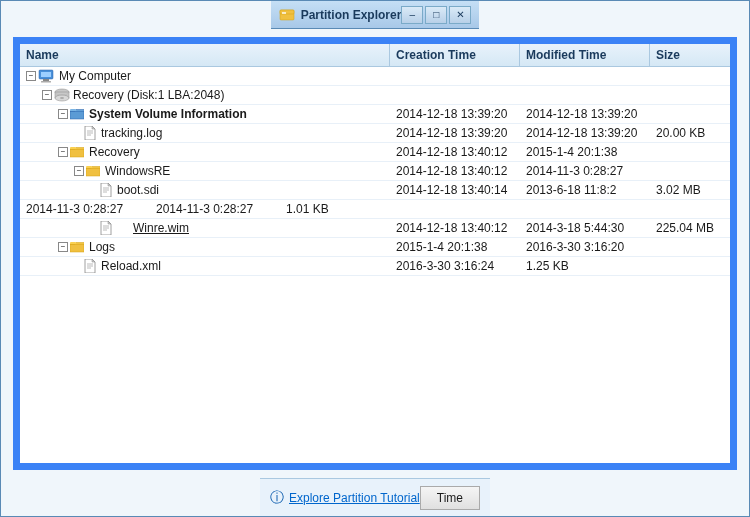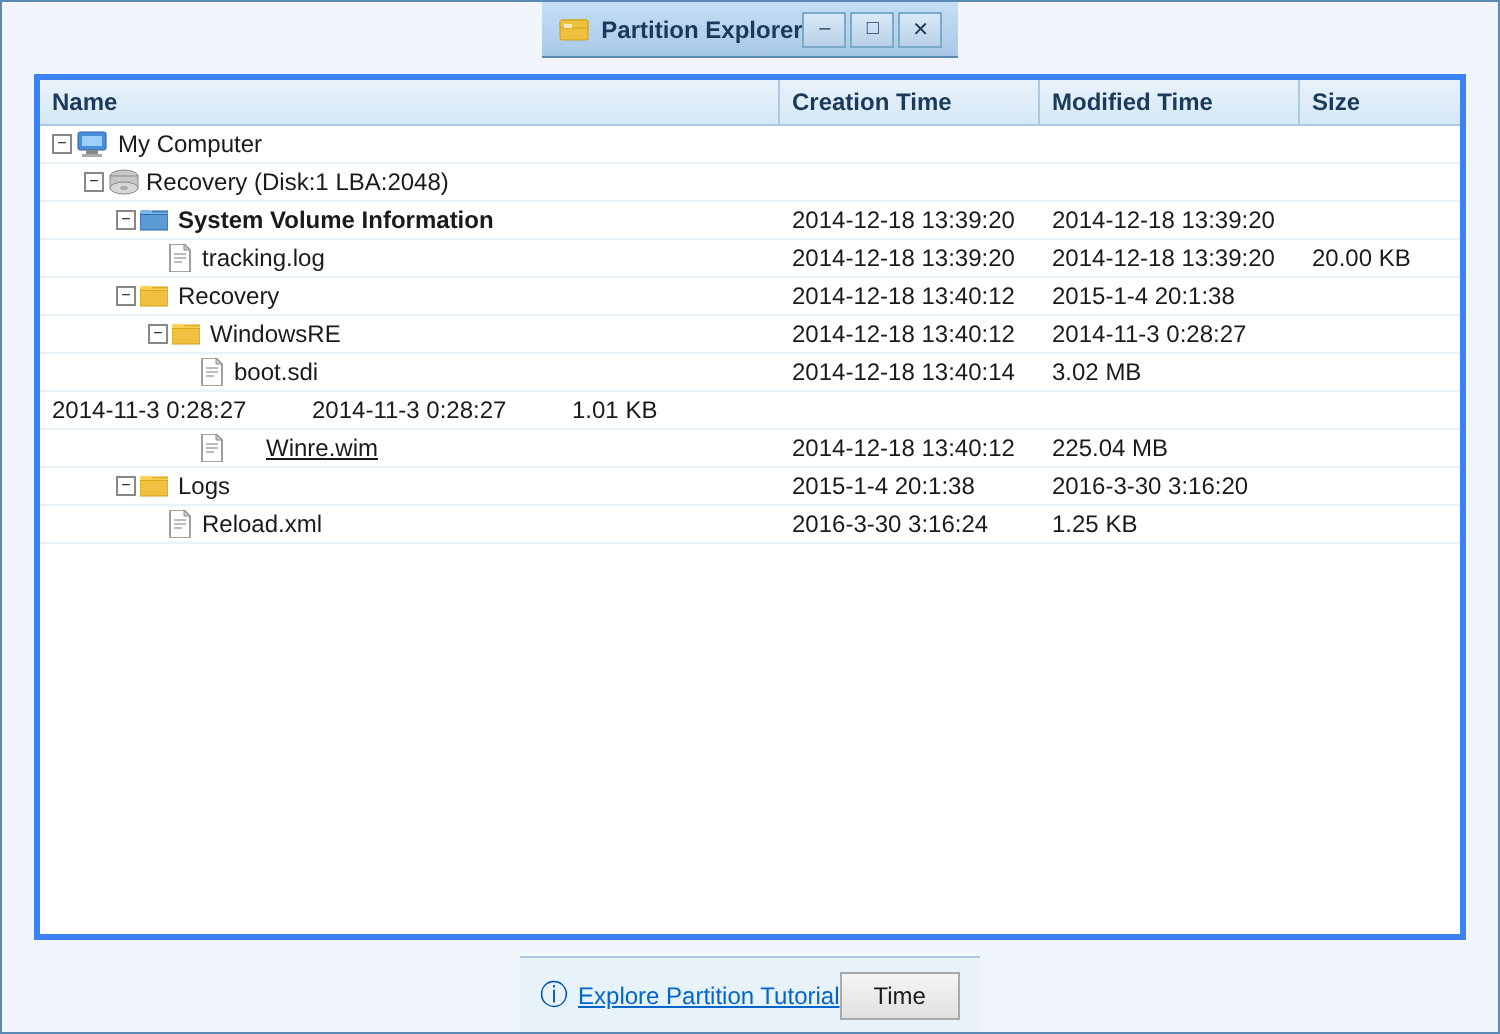--- a/index.html
+++ b/index.html
@@ -64,21 +64,21 @@
     .content-area {
       flex: 1;
       display: flex;
       flex-direction: column;
       overflow: hidden;
       padding: 8px;
     }
     .file-table {
       flex: 1;
       background: white;
-      border: 3px solid #3b82f6;
+      border: 7px solid #3b82f6;
       overflow-y: auto;
       display: flex;
       flex-direction: column;
     }
     .table-header {
       display: flex;
       background: linear-gradient(to bottom, #e8f2fb, #d5e8f5);
       border-bottom: 1px solid #aac8e0;
       flex-shrink: 0;
     }
@@ -339,20 +339,21 @@
               <span class="file-icon"><svg viewBox="0 0 12 14" width="12" height="14">
     <path d="M1,0 L8,0 L11,3 L11,14 L1,14 Z" fill="white" stroke="#888" stroke-width="0.8"></path>
     <path d="M8,0 L8,3 L11,3 Z" fill="#ccc" stroke="#888" stroke-width="0.5"></path>
     <line x1="3" y1="5" x2="9" y2="5" stroke="#aaa" stroke-width="0.8"></line>
     <line x1="3" y1="7" x2="9" y2="7" stroke="#aaa" stroke-width="0.8"></line>
     <line x1="3" y1="9" x2="7" y2="9" stroke="#aaa" stroke-width="0.8"></line>
   </svg></span>
               <span style="margin-left: 2px;">boot.sdi</span>
             </div>
             <div class="cell cell-creation">2014-12-18 13:40:14</div>
+            <div class="cell cell-modified">2013-6-18 11:8:2</div>
             <div class="cell cell-size">3.02 MB</div>
           </div>
           <div class="row">
             <div class="cell cell-creation">2014-11-3 0:28:27</div>
             <div class="cell cell-modified">2014-11-3 0:28:27</div>
             <div class="cell cell-size">1.01 KB</div>
           </div>
           <div class="row">
             <div class="cell cell-name">
               <span class="indent" style="width: 64px; display: inline-block;"></span>
@@ -360,20 +361,21 @@
               <span class="file-icon"><svg viewBox="0 0 12 14" width="12" height="14">
     <path d="M1,0 L8,0 L11,3 L11,14 L1,14 Z" fill="white" stroke="#888" stroke-width="0.8"></path>
     <path d="M8,0 L8,3 L11,3 Z" fill="#ccc" stroke="#888" stroke-width="0.5"></path>
     <line x1="3" y1="5" x2="9" y2="5" stroke="#aaa" stroke-width="0.8"></line>
     <line x1="3" y1="7" x2="9" y2="7" stroke="#aaa" stroke-width="0.8"></line>
     <line x1="3" y1="9" x2="7" y2="9" stroke="#aaa" stroke-width="0.8"></line>
   </svg></span>
               <span style="margin-left: 18px; text-decoration: underline;">Winre.wim</span>
             </div>
             <div class="cell cell-creation">2014-12-18 13:40:12</div>
+            <div class="cell cell-modified">2014-3-18 5:44:30</div>
             <div class="cell cell-size">225.04 MB</div>
           </div>
           <div class="row">
             <div class="cell cell-name">
               <span class="indent" style="width: 32px; display: inline-block;"></span>
               <span class="expand-btn">−</span>
               <span class="folder-icon"><svg viewBox="0 0 14 12" width="14" height="12">
     <path d="M0,3 L0,11 L14,11 L14,3 Z" fill="#f0c040" stroke="#d4a010" stroke-width="0.5"></path>
     <path d="M0,3 L5,3 L6,1.5 L14,1.5 L14,3 Z" fill="#f0c040" stroke="#d4a010" stroke-width="0.5"></path>
     <path d="M0,2 Q0,1 1,1 L5.5,1 L6.5,2.5 L14,2.5 L14,3 L0,3 Z" fill="#fad050"></path>

